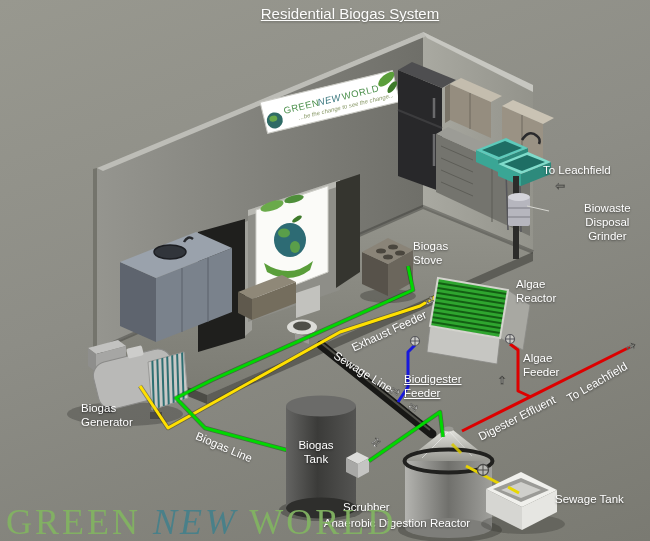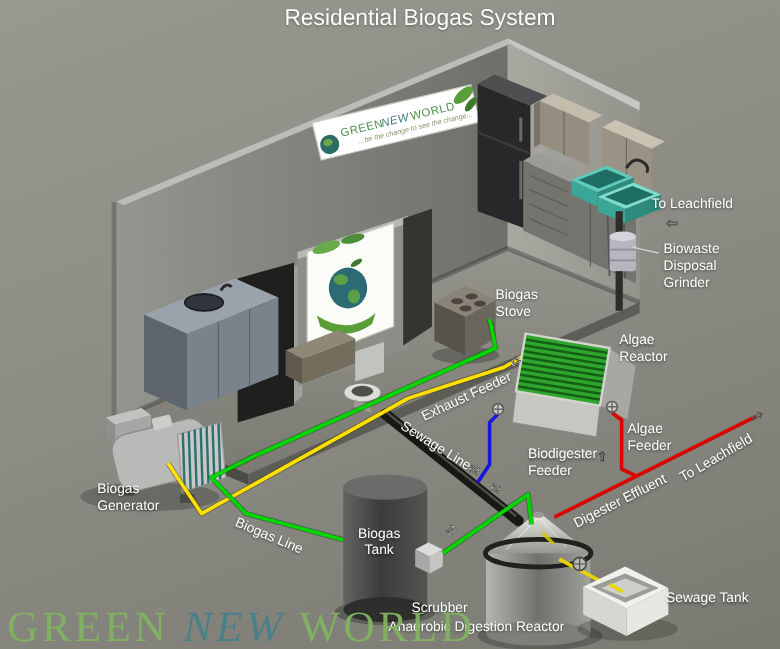--- a/index.html
+++ b/index.html
@@ -9,21 +9,21 @@
     font-family:"Liberation Sans",sans-serif;
   }
   #scene{position:absolute;left:0;top:0;z-index:1;}
   .lbl{
     position:absolute;z-index:3;color:#ffffff;font-size:11.5px;line-height:1.22;
     white-space:pre-line;text-shadow:0 1px 2px rgba(0,0,0,.5);pointer-events:none;
   }
   .ctr{transform:translate(-50%,-50%);text-align:center;}
   .title{
     position:absolute;z-index:3;left:350px;top:5px;transform:translateX(-50%);
-    font-size:19px;color:#fdfdfc;text-shadow:0 1px 2px rgba(0,0,0,.35);white-space:nowrap;
+    font-size:15px;color:#fdfdfc;text-shadow:0 1px 2px rgba(0,0,0,.35);white-space:nowrap;text-decoration:underline;
   }
   .watermark{
     position:absolute;z-index:3;left:6px;top:501px;font-size:36px;letter-spacing:3px;
     font-family:"Liberation Serif",serif;white-space:nowrap;opacity:.95;
   }
   .wm-green{color:#82b362;}
   .wm-teal{color:#47808a;font-style:italic;}
 </style>
 </head>
 <body>
@@ -319,30 +319,30 @@
     <text transform="translate(411,410) rotate(38)" font-size="11">⇄</text>
     <text transform="translate(502,384)" font-size="11">⇧</text>
     <text transform="translate(633,350) rotate(-28)" font-size="12">⇨</text>
     <text transform="translate(378,445) rotate(-35)" font-size="11">⇄</text>
   </g>
 </svg>
 
 <div class="title">Residential Biogas System</div>
 
 <div class="lbl" style="left:543px;top:163px;">To Leachfield</div>
-<div class="lbl" style="left:553px;top:201px;">Biowaste
+<div class="lbl" style="left:584px;top:201px;text-align:center;">Biowaste
 Disposal
 Grinder</div>
 <div class="lbl" style="left:413px;top:239px;">Biogas
 Stove</div>
 <div class="lbl" style="left:516px;top:277px;">Algae
 Reactor</div>
 <div class="lbl" style="left:523px;top:351px;">Algae
 Feeder</div>
-<div class="lbl" style="left:440px;top:372px;">Biodigester
+<div class="lbl" style="left:404px;top:372px;text-decoration:underline;">Biodigester
 Feeder</div>
 <div class="lbl" style="left:81px;top:401px;">Biogas
 Generator</div>
 <div class="lbl ctr" style="left:316px;top:452px;">Biogas
 Tank</div>
 <div class="lbl" style="left:343px;top:475px;margin-top:25px;">Scrubber</div>
 <div class="lbl" style="left:555px;top:492px;">Sewage Tank</div>
 <div class="lbl ctr" style="left:373px;top:523px;margin-left:24px;">Anaerobic Digestion Reactor</div>
 
 <div class="lbl" style="left:389px;top:331px;transform:translate(-50%,-50%) rotate(-25deg);white-space:nowrap;">Exhaust Feeder</div>

